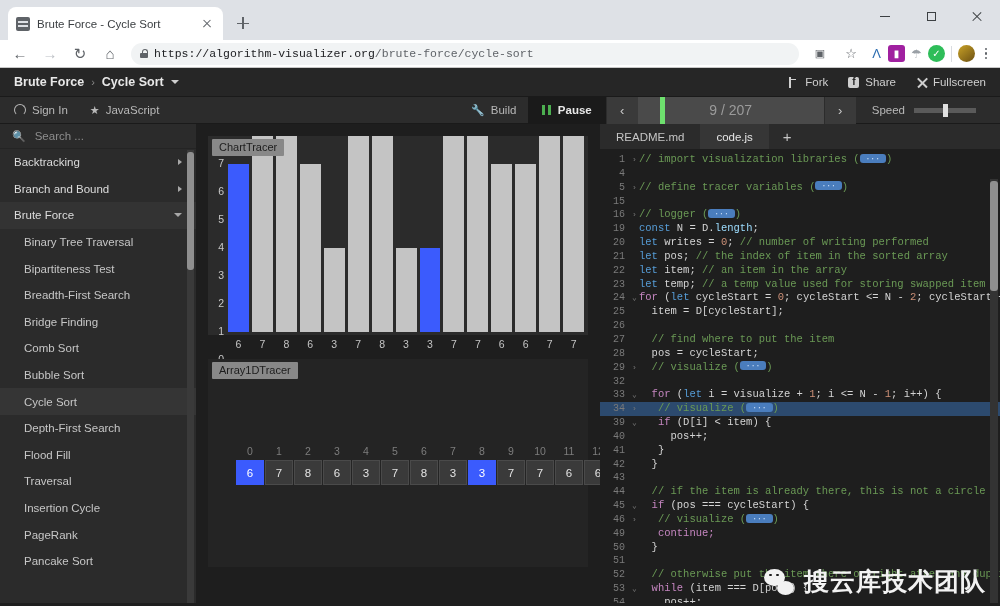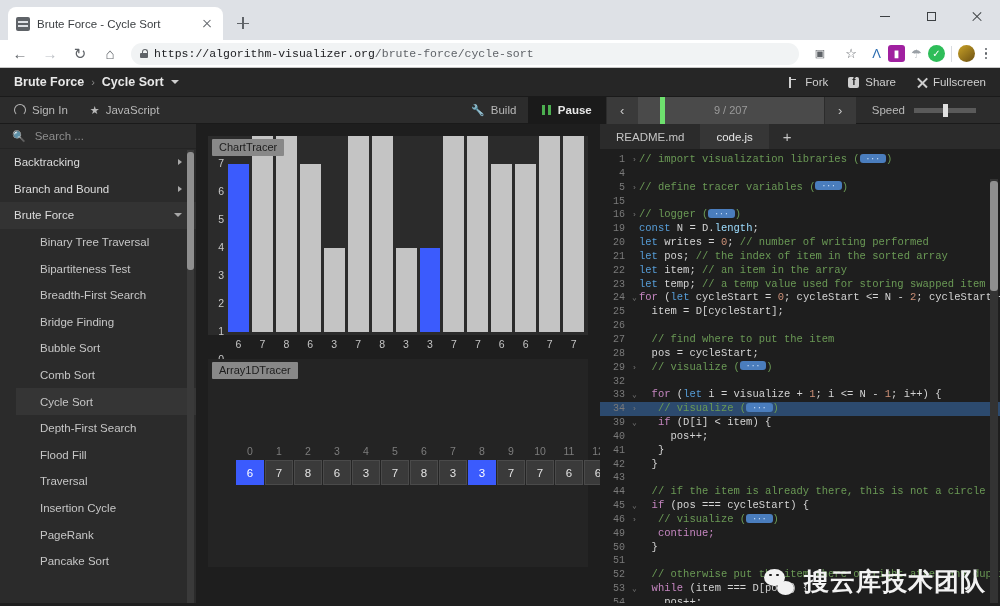--- a/index.html
+++ b/index.html
@@ -137,21 +137,21 @@
   .pause-glyph i { width: 3px; height: 10px; background: #4caf50; display: block; }
   .seek-btn {
     width: 32px; height: 27px; background: #3a3a3a; color: #c9c9c9; font-size: 13px;
     display: flex; align-items: center; justify-content: center; border-left: 1px solid #2c2c2c;
   }
   .seek-bar {
     width: 186px; height: 27px; background: #4a4a4a; position: relative;
     display: flex; align-items: center; justify-content: center;
   }
   .seek-fill { position: absolute; left: 22px; top: 0; width: 5px; height: 27px; background: #6ee06e; }
-  .seek-label { color: #9b9b9b; font-size: 11px; position: relative; }
+  .seek-label { color: #9b9b9b; font-size: 14px; position: relative; }
   .speed-wrap { display: flex; align-items: center; gap: 9px; padding: 0 10px 0 16px; }
   .speed-lbl { color: #b8b8b8; font-size: 11.5px; }
   .speed-track { width: 62px; height: 5px; background: #5a5a5a; position: relative; }
   .speed-knob { position: absolute; left: 29px; top: -4px; width: 5px; height: 13px; background: #e0e0e0; }
 
   
   .main { display: flex; height: 479px; background: #1e1e1e; }
 
   
   .sidebar { width: 196px; background: #2b2b2b; display: flex; flex-direction: column; flex: none; position: relative; }
@@ -162,21 +162,21 @@
   .search-ico { color: #9aa7c0; font-size: 11px; }
   .search-ph { color: #8d8d8d; font-size: 11.5px; }
   .nav-list { flex: 1; overflow: hidden; padding-top: 0; }
   .nav-row {
     height: 26.6px; display: flex; align-items: center; padding: 0 14px;
     color: #cfcfcf; font-size: 11.5px; position: relative;
   }
   .nav-row.group { color: #dcdcdc; }
   .nav-row.open { background: #333; }
   .nav-row.active { background: #353535; }
-  .nav-row.child { padding-left: 24px; color: #c6c6c6; margin-left: 16px; }
+  .nav-row.child { padding-left: 24px; color: #c6c6c6; }
   .nav-arrow { margin-left: auto; border-top: 3.5px solid transparent; border-bottom: 3.5px solid transparent; border-left: 4.5px solid #a8a8a8; }
   .nav-arrow.down { border-left: 4px solid transparent; border-right: 4px solid transparent; border-top: 4.5px solid #a8a8a8; border-bottom: none; }
   .sb-scroll { position: absolute; right: 2px; top: 26px; width: 7px; height: 453px; background: #3a3a3a; }
   .sb-thumb { position: absolute; right: 2px; top: 28px; width: 7px; height: 118px; background: #8f8f8f; border-radius: 3px; }
 
   
   .viz { width: 404px; flex: none; background: #1e1e1e; display: flex; flex-direction: column; position: relative; }
   .tracer { position: relative; background: #242424; margin: 12px; }
   .tracer-label {
     position: absolute; left: 4px; top: 3px; background: #888; color: #1d1d1d;
@@ -402,24 +402,24 @@
           <div class="nav-row child">
             <span>Bipartiteness Test</span>
           </div>
           <div class="nav-row child">
             <span>Breadth-First Search</span>
           </div>
           <div class="nav-row child">
             <span>Bridge Finding</span>
           </div>
           <div class="nav-row child">
+            <span>Comb Sort</span>
+          </div>
+          <div class="nav-row child">
             <span>Bubble Sort</span>
-          </div>
-          <div class="nav-row child">
-            <span>Comb Sort</span>
           </div>
           <div class="nav-row child active">
             <span>Cycle Sort</span>
           </div>
           <div class="nav-row child">
             <span>Depth-First Search</span>
           </div>
           <div class="nav-row child">
             <span>Flood Fill</span>
           </div>

